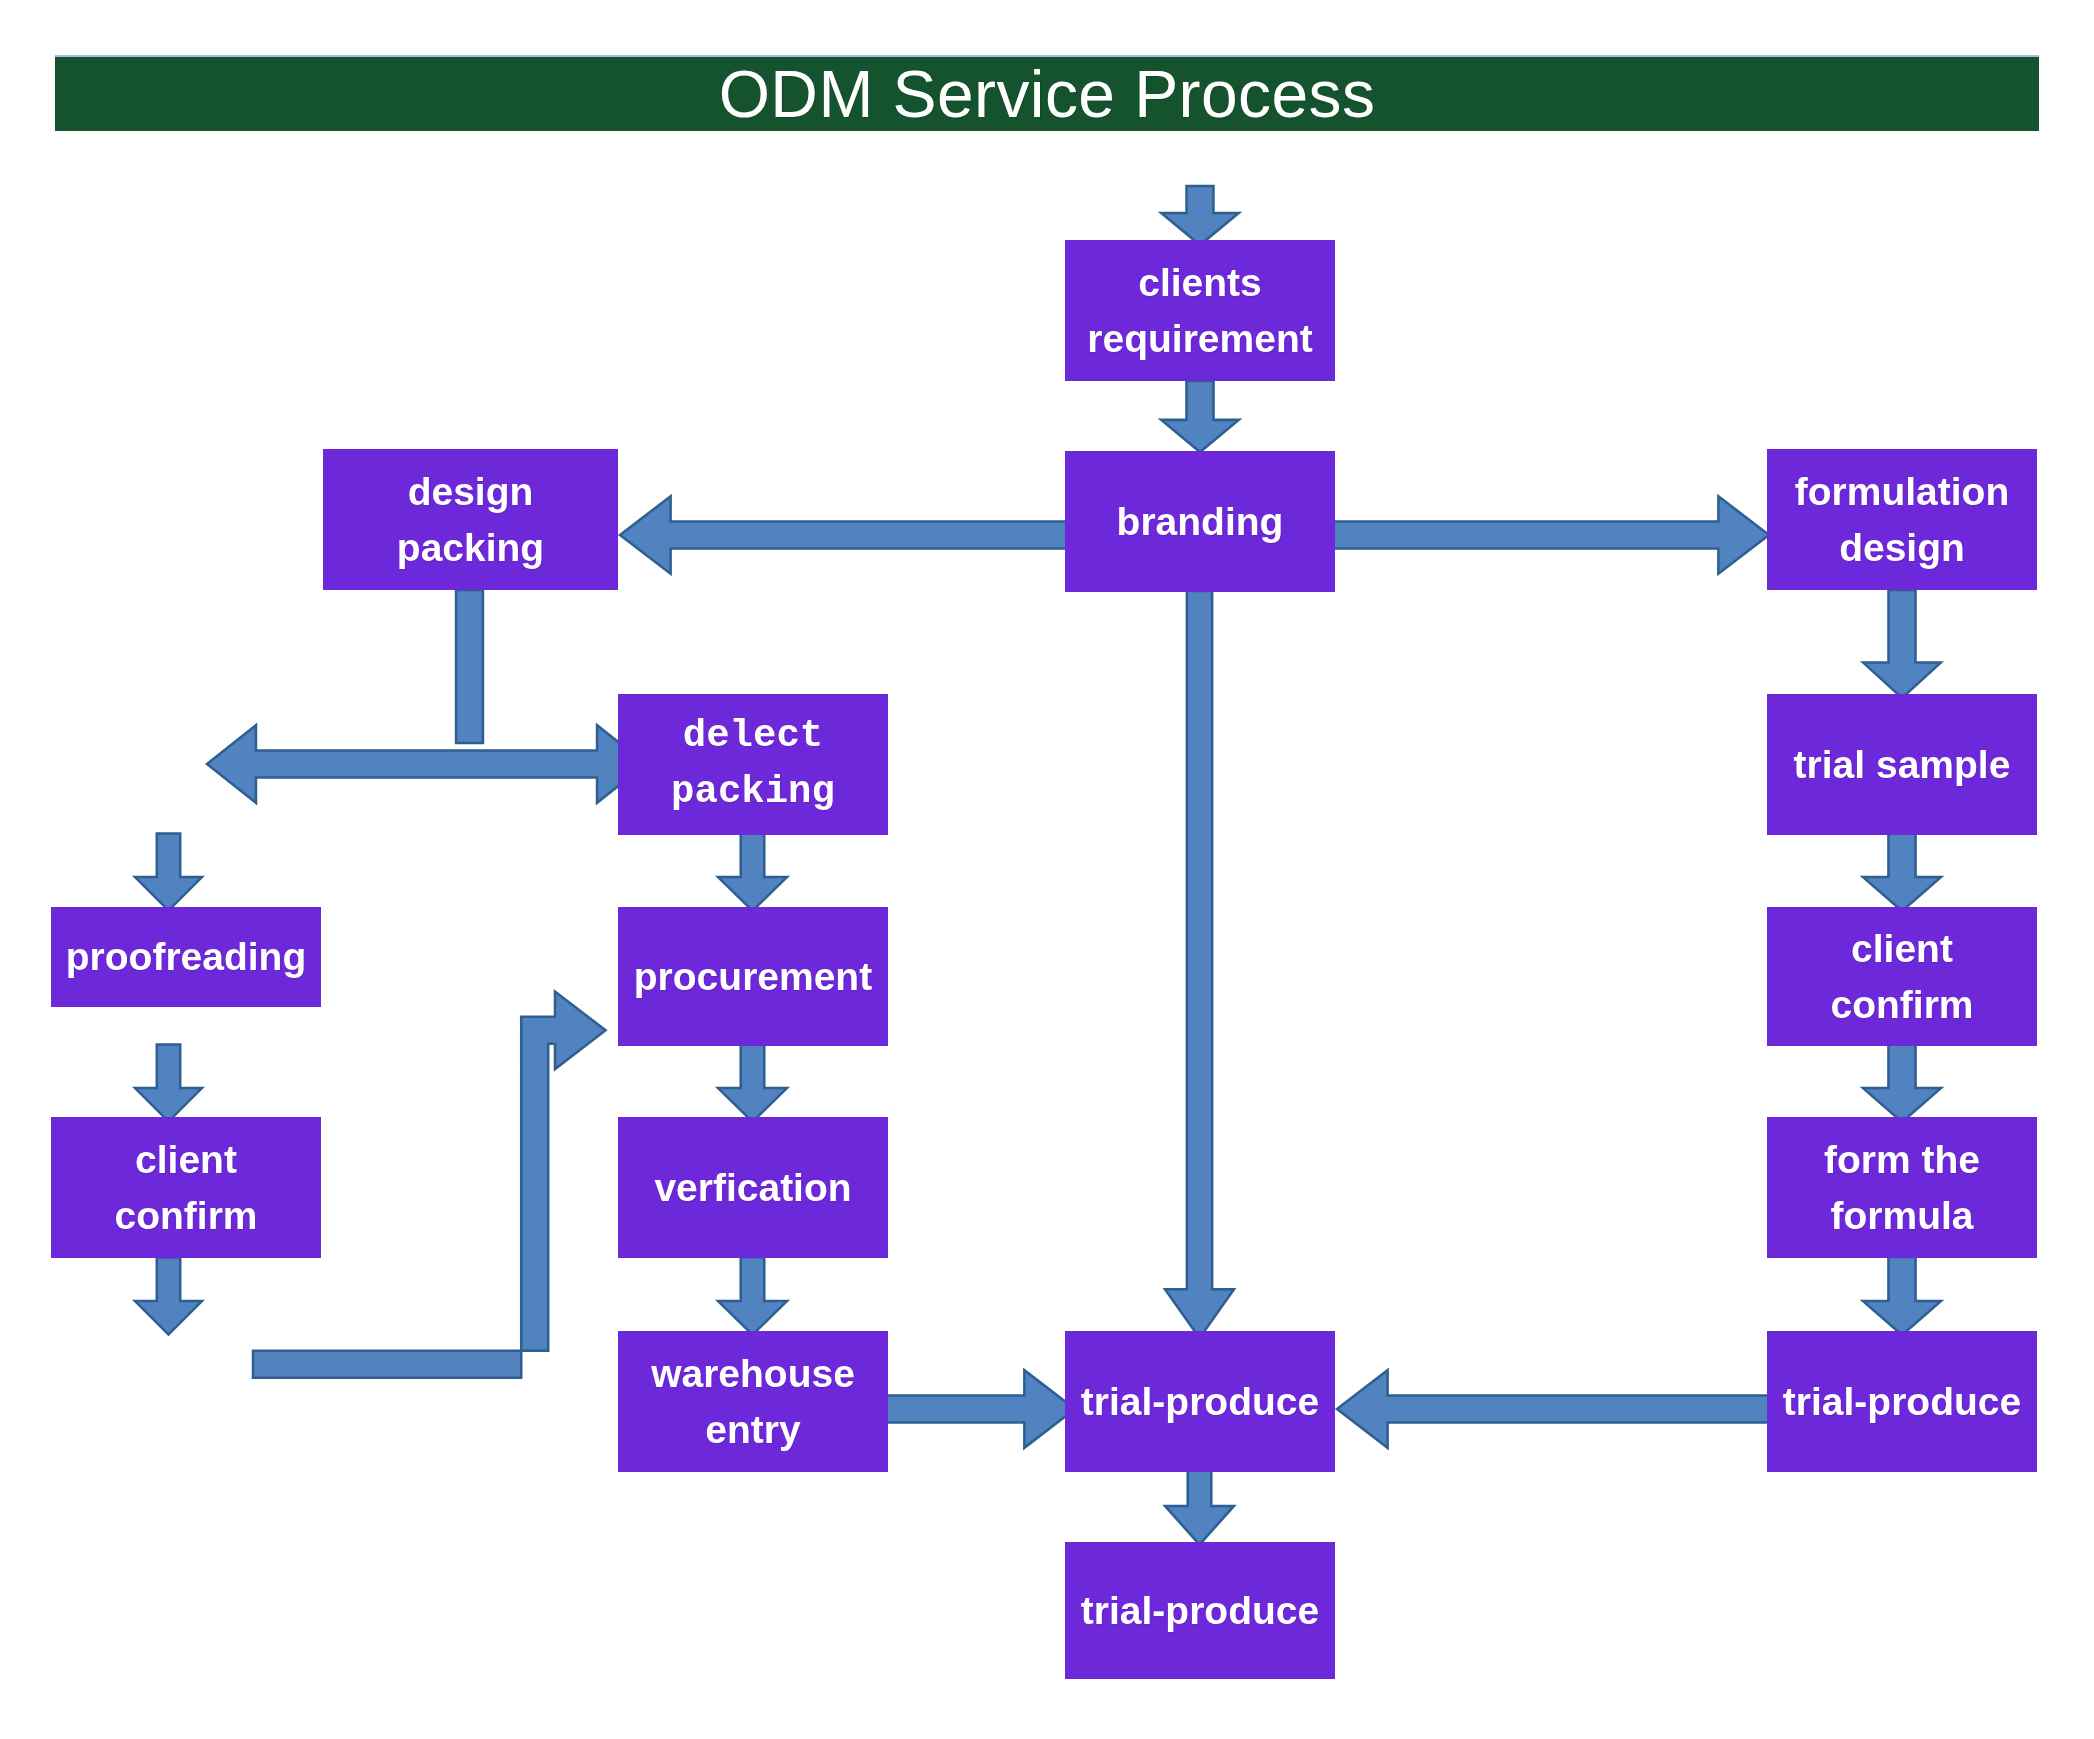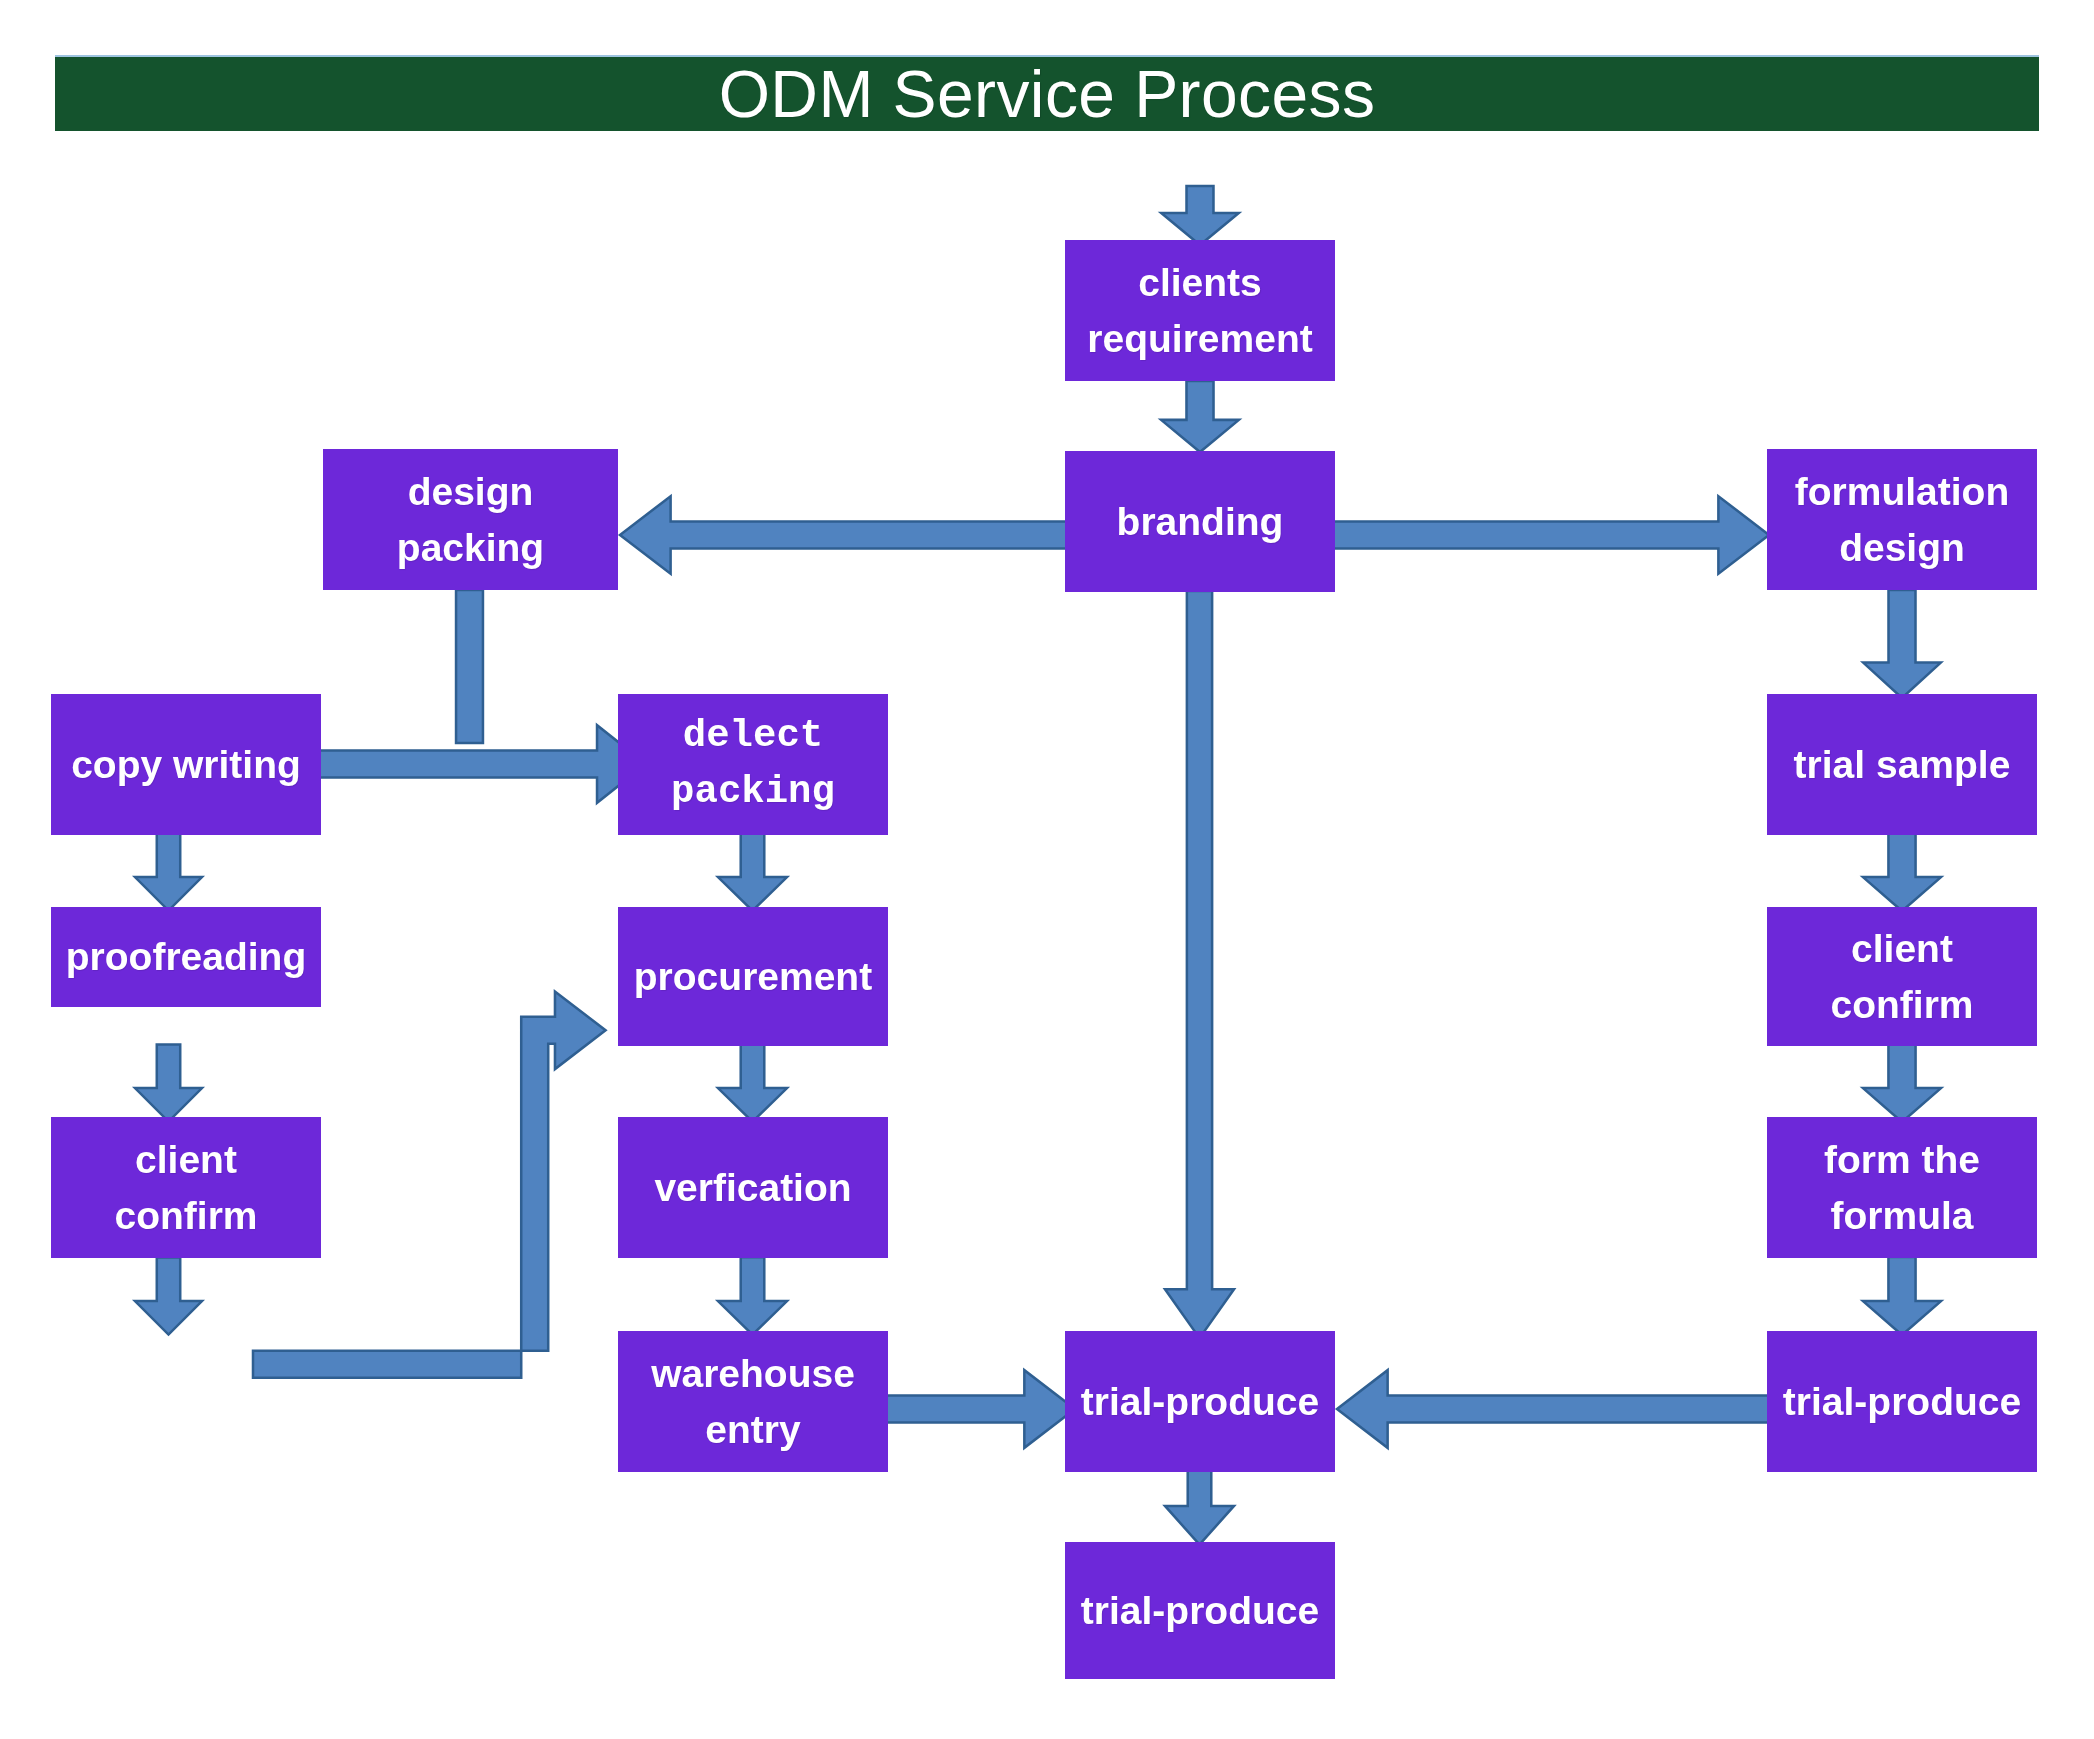--- a/index.html
+++ b/index.html
@@ -216,23 +216,20 @@
   <div class="node" style="left:323px; top:449px; width:295px; height:141px;">
     <span class="lbl">design
 packing</span>
   </div>
 
   <div class="node" style="left:1767px; top:449px; width:270px; height:141px;">
     <span class="lbl">formulation
 design</span>
   </div>
 
-  <div class="node" style="left:51px; top:694px; width:270px; height:141px;">
-    <span class="lbl">copy writing</span>
-  </div>
 
   <div class="node" style="left:618px; top:694px; width:270px; height:141px;font-family:Liberation Mono, monospace;">
     <span class="lbl">delect
 packing</span>
   </div>
 
   <div class="node" style="left:1767px; top:694px; width:270px; height:141px;">
     <span class="lbl">trial sample</span>
   </div>
 

